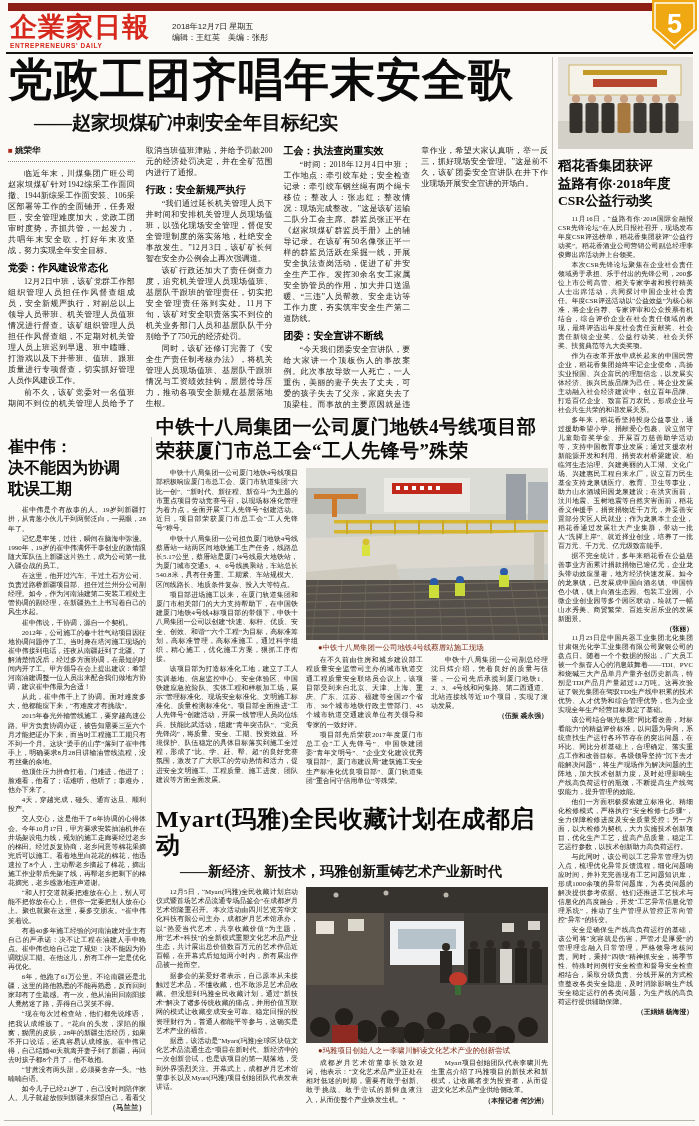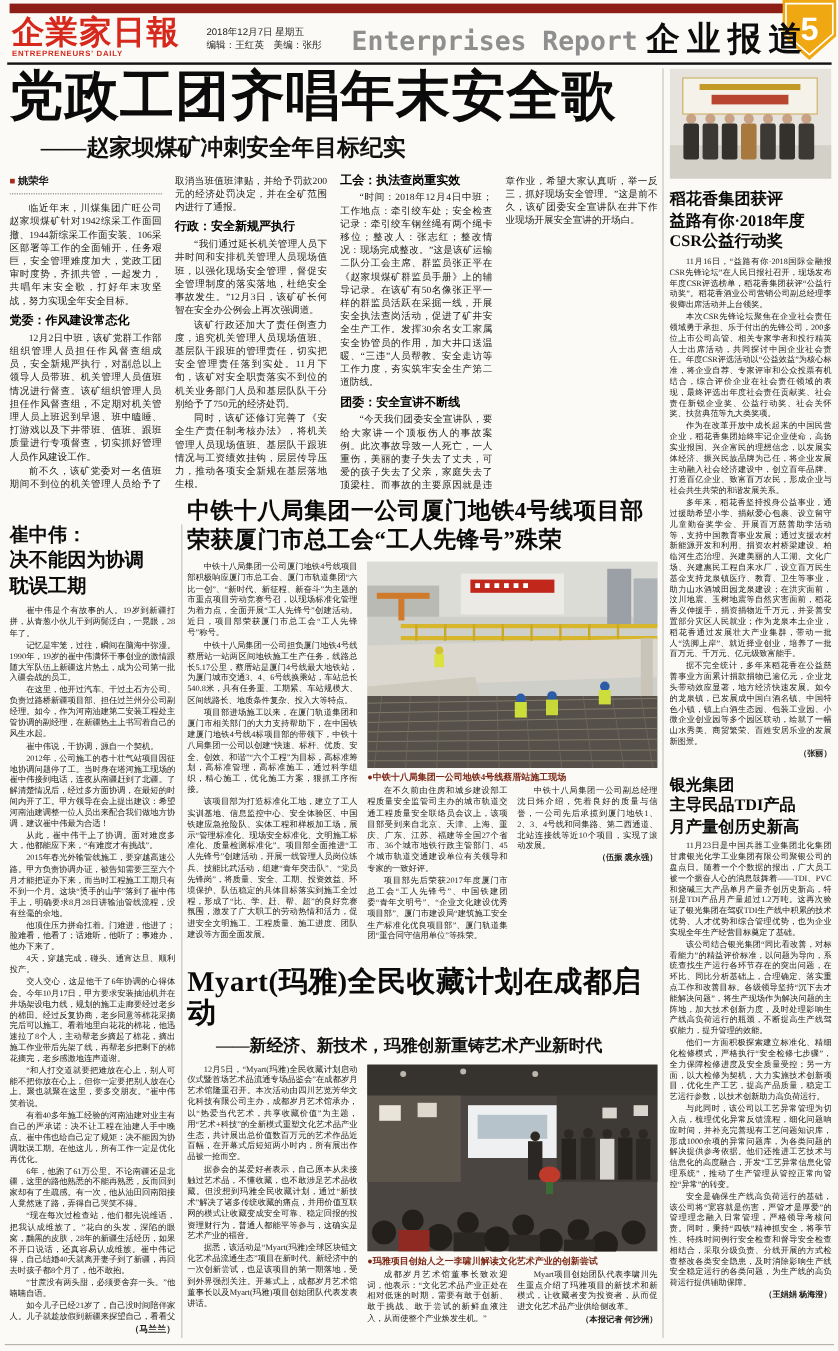--- a/index.html
+++ b/index.html
@@ -43,21 +43,21 @@
   .leftbody{height:596px;overflow:hidden;font-size:6.9px;line-height:9.1px;text-align:justify;}
   .abs-byline{position:absolute;right:0;bottom:2px;font-size:7.5px;font-weight:bold;background:#fbfaf6;padding-left:6px;}
   
   .metro{position:absolute;left:156px;top:415px;width:392px;}
   .h-metro{margin:0;font-size:19px;line-height:1.24;white-space:pre-line;font-weight:bold;
            letter-spacing:.5px;color:#0b0b0b;}
   .mrow{display:flex;gap:8px;margin-top:6px;}
   .mcol{width:142px;flex:none;font-size:6.9px;line-height:9.2px;text-align:justify;
         height:334px;overflow:hidden;}
   .mright{width:242px;flex:none;}
-  .caption{font-size:7.5px;font-weight:bold;color:#7e2a18;margin:3px 0 2px;}
+  .caption{font-size:7.5px;font-weight:normal;color:#7e2a18;margin:3px 12px 2px;}
   .mbottom{column-count:2;column-gap:8px;column-fill:auto;height:132px;overflow:hidden;
            font-size:6.9px;line-height:9.2px;text-align:justify;}
   
   .myart{position:absolute;left:156px;top:806px;width:392px;}
   .h-myart{margin:0;font-size:24px;font-weight:bold;letter-spacing:.5px;color:#0b0b0b;line-height:1.1;}
   .myart-sub{font-size:14px;font-weight:bold;margin:4px 0 0 24px;color:#111;}
   .myb{height:64px;}
   .mcol-my{height:244px;}
   
   .rail{position:absolute;left:558px;top:57px;width:135px;height:1058px;overflow:hidden;}
@@ -78,24 +78,20 @@
     <polygon points="3,3 42,3 42,28.5 22.5,45.5 3,28.5" fill="none" stroke="#ffffff" stroke-width="1.4"></polygon>
     <text x="22.5" y="33" text-anchor="middle" font-size="27" font-weight="bold" fill="#ffffff" font-family="Liberation Sans, sans-serif">5</text>
   </svg>
   <div class="logo">
     <div class="logo-cn">企業家日報</div>
     <div class="logo-en">ENTREPRENEURS' DAILY</div>
   </div>
   <div class="dateblock">
     <div>2018年12月7日 星期五</div>
     <div>编辑：王红英　美编：张彤</div>
-  </div>
-  <div class="sectitle">
-    <span class="sec-en">Enterprises Report</span>
-    <span class="sec-cn">企业报道</span>
   </div>
   <div class="hrule"></div>
 
   <div class="lead">
     <h1>党政工团齐唱年末安全歌</h1>
     <div class="lead-sub">——赵家坝煤矿冲刺安全年目标纪实</div>
     <div class="lead-flow">
         <div class="author"><span class="sq">■</span> 姚荣华</div>
         <p class="p">临近年末，川煤集团广旺公司赵家坝煤矿针对1942综采工作面回撤、1944新综采工作面安装、106采区部署等工作的全面铺开，任务艰巨，安全管理难度加大，党政工团审时度势，齐抓共管，一起发力，共唱年末安全歌，打好年末攻坚战，努力实现全年安全目标。</p>
         <h4 class="colhead">党委：作风建设常态化</h4>
@@ -315,23 +311,20 @@
 益路有你·2018年度
 CSR公益行动奖</h3>
     <div class="railbody">
         <p class="p">11月16日，“益路有你·2018国际金融报CSR先锋论坛”在人民日报社召开，现场发布年度CSR评选榜单，稻花香集团获评“公益行动奖”。稻花香酒业公司营销公司副总经理李俊卿出席活动并上台领奖。</p>
         <p class="p">本次CSR先锋论坛聚焦在企业社会责任领域勇于承担、乐于付出的先锋公司，200多位上市公司高管、相关专家学者和投行精英人士出席活动，共同探讨中国企业社会责任。年度CSR评选活动以“公益效益”为核心标准，将企业自荐、专家评审和公众投票有机结合，综合评价企业在社会责任领域的表现，最终评选出年度社会责任贡献奖、社会责任新锐企业奖、公益行动奖、社会关怀奖、扶贫典范等九大类奖项。</p>
         <p class="p">作为在改革开放中成长起来的中国民营企业，稻花香集团始终牢记企业使命，高扬实业报国、兴企富民的理想信念，以发展实体经济、振兴民族品牌为己任，将企业发展主动融入社会经济建设中，创立百年品牌、打造百亿企业、致富百万农民，形成企业与社会共生共荣的和谐发展关系。</p>
         <p class="p">多年来，稻花香坚持投身公益事业，通过援助希望小学、捐献爱心包裹、设立留守儿童勤奋奖学金、开展百万慈善助学活动等，支持中国教育事业发展；通过支援农村新能源开发和利用、捐资农村桥梁建设、柏临河生态治理、兴建美丽的人工湖、文化广场、兴建惠民工程自来水厂，设立百万民生基金支持龙泉镇医疗、教育、卫生等事业，助力山水酒城田园龙泉建设；在洪灾面前，汶川地震、玉树地震等自然灾害面前，稻花香义伸援手，捐资捐物近千万元，并妥善安置部分灾区人民就业；作为龙泉本土企业，稻花香通过发展壮大产业集群，带动一批人“洗脚上岸”、就近择业创业，培养了一批百万元、千万元、亿元级致富能手。</p>
         <p class="p">据不完全统计，多年来稻花香在公益慈善事业方面累计捐款捐物已逾亿元，企业龙头带动效应显著，地方经济快速发展。如今的龙泉镇，已发展成中国白酒名镇、中国特色小镇，镇上白酒生态园、包装工业园、小微企业创业园等多个园区联动，绘就了一幅山水秀美、商贸繁荣、百姓安居乐业的发展新图景。</p>
         <div class="byline">（张丽）</div>
       </div>
-    <h3 class="h-rail h-rail2">银光集团
-主导民品TDI产品
-月产量创历史新高</h3>
     <div class="railbody">
         <p class="p">11月23日是中国兵器工业集团北化集团甘肃银光化学工业集团有限公司聚银公司的盘点日。随着一个个数据的报出，广大员工被一个振奋人心的消息鼓舞着——TDI、PVC和烧碱三大产品单月产量齐创历史新高，特别是TDI产品月产量超过1.2万吨。这再次验证了银光集团在驾驭TDI生产线中积累的技术优势、人才优势和综合管理优势，也为企业实现全年生产经营目标奠定了基础。</p>
         <p class="p">该公司结合银光集团“同比看改善，对标看能力”的精益评价标准，以问题为导向，系统查找生产运行各环节存在的突出问题，在环比、同比分析基础上，合理确定、落实重点工作和改善目标。各级领导坚持“沉下去才能解决问题”，将生产现场作为解决问题的主阵地，加大技术创新力度，及时处理影响生产线高负荷运行的瓶颈，不断提高生产线驾驭能力，提升管理的效能。</p>
         <p class="p">他们一方面积极探索建立标准化、精细化检修模式，严格执行“安全检修七步骤”，全力保障检修进度及安全质量受控；另一方面，以大检修为契机，大力实施技术创新项目，优化生产工艺，提高产品质量，稳定工艺运行参数，以技术创新助力高负荷运行。</p>
         <p class="p">与此同时，该公司以工艺异常管理为切入点，梳理优化异常反馈流程，细化问题响应时间，并补充完善现有工艺问题知识库，形成1000余项的异常问题库，为各类问题的解决提供参考依据。他们还推进工艺技术与信息化的高度融合，开发“工艺异常信息化管理系统”，推动了生产管理从管控正常向管控“异常”的转变。</p>
         <p class="p">安全是确保生产线高负荷运行的基础，该公司将“宽容就是伤害，严管才是厚爱”的管理理念融入日常管理，严格领导考核问责。同时，秉持“四铁”精神抓安全，将季节性、特殊时间例行安全检查和督导安全检查相结合，采取分级负责、分线开展的方式检查整改各类安全隐患，及时消除影响生产线安全稳定运行的各类问题，为生产线的高负荷运行提供辅助保障。</p>
         <div class="byline">（王娟娟 杨海澄）</div>
       </div>
   </div>
 

